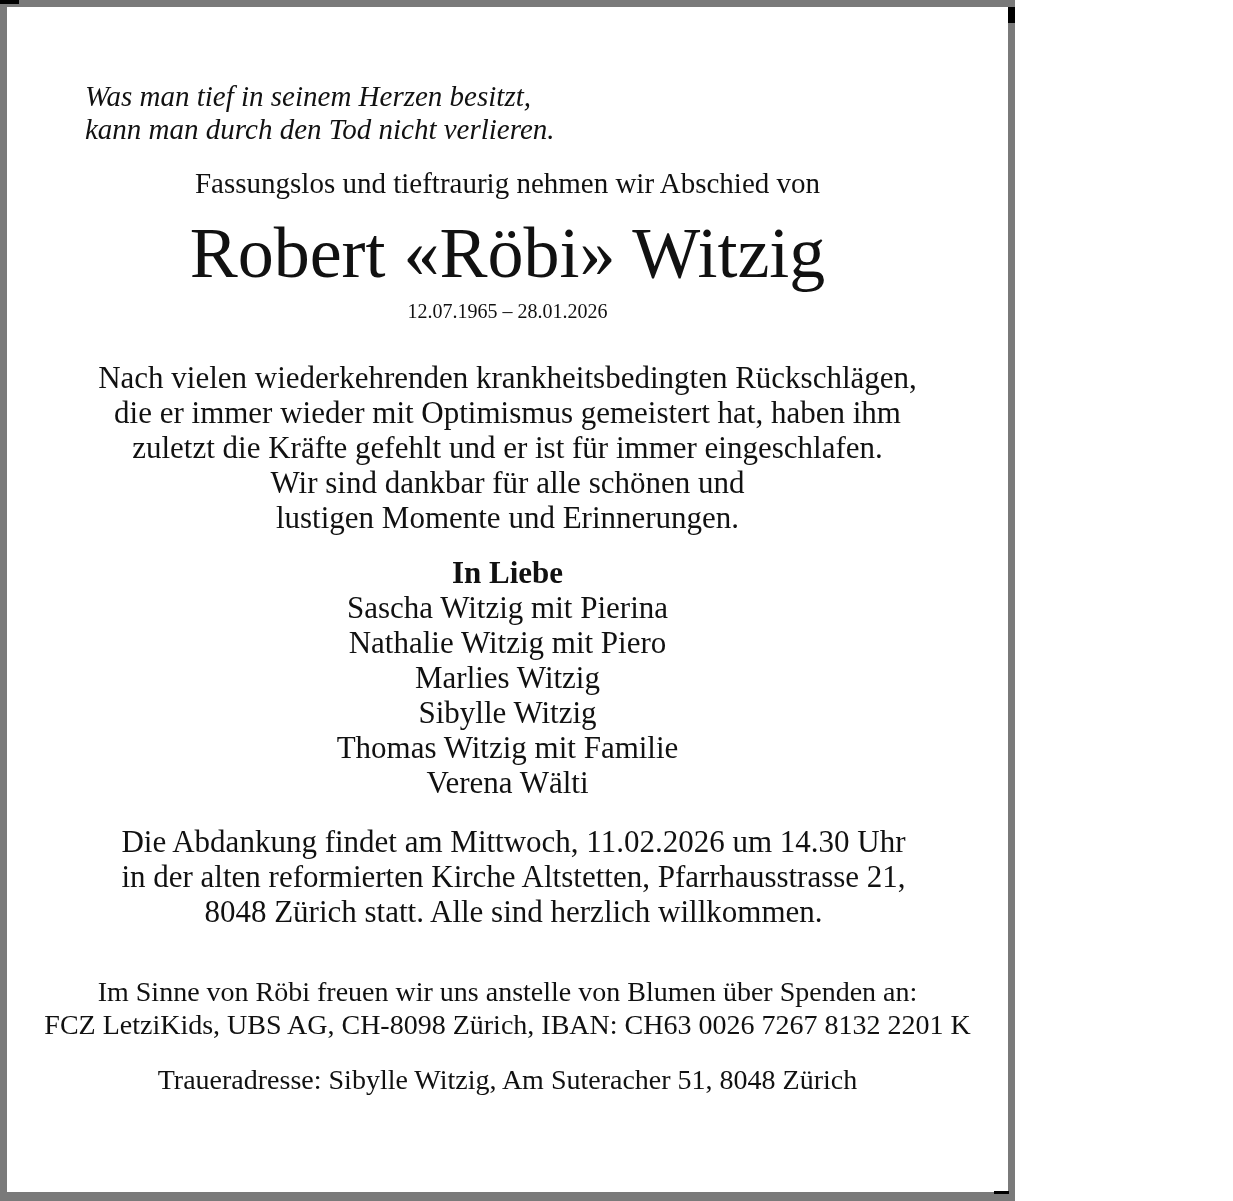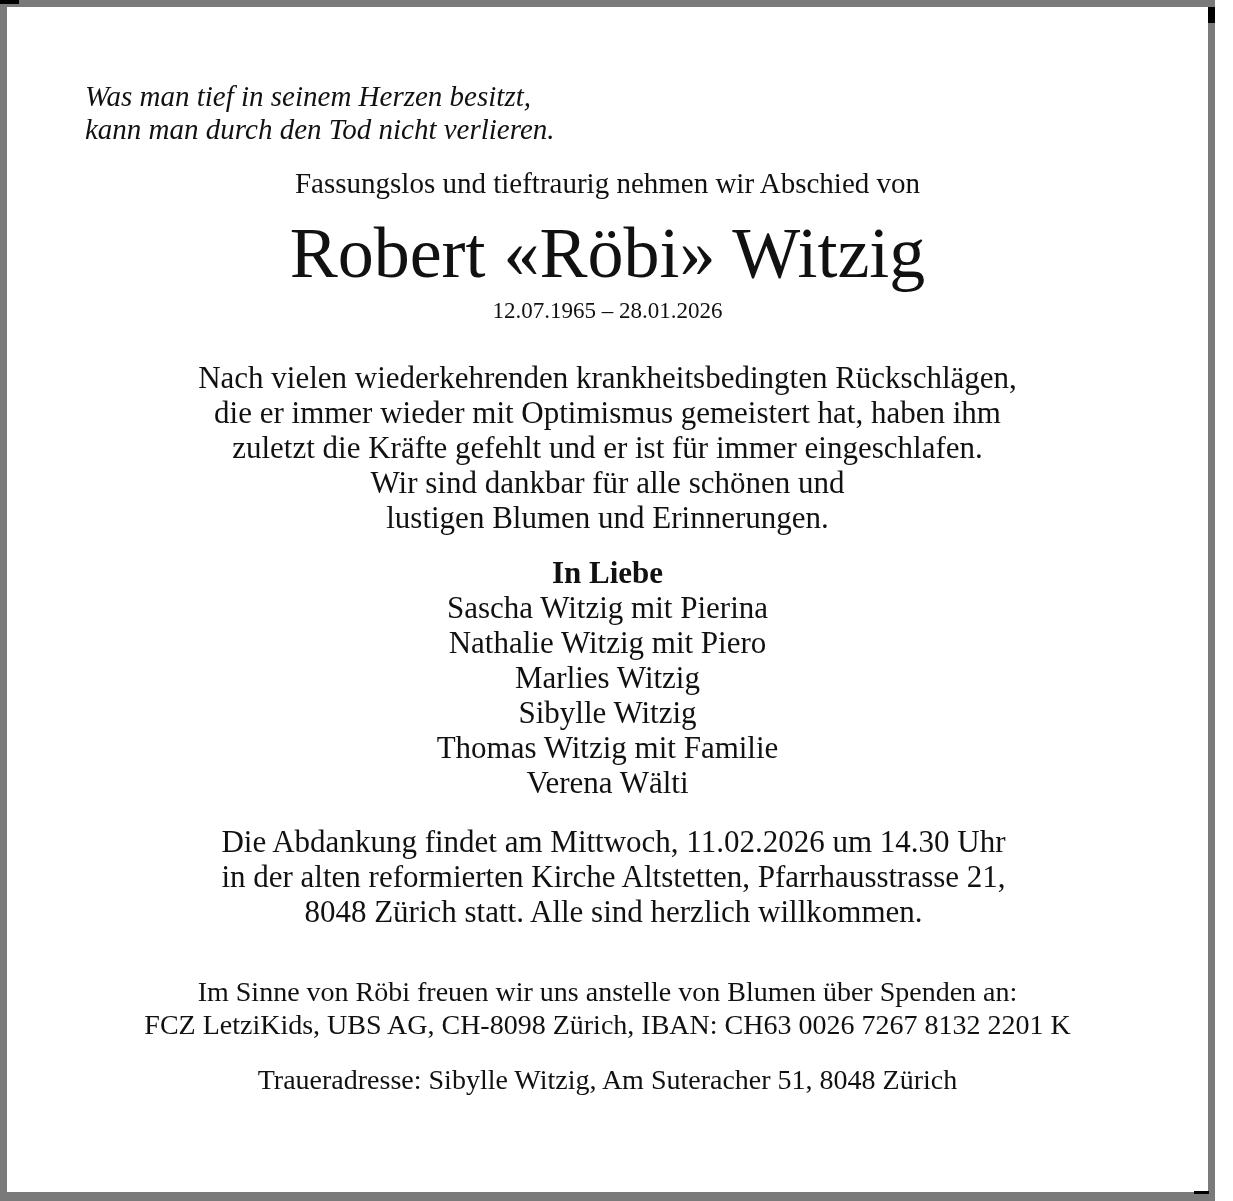--- a/index.html
+++ b/index.html
@@ -2,21 +2,21 @@
 <html><head>
 <meta charset="utf-8">
 <style>
   html, body {
     margin: 0;
     padding: 0;
     background: #ffffff;
   }
   .page {
     position: relative;
-    width: 1215px;
+    width: 1015px;
     height: 1201px;
     background: #ffffff;
     overflow: hidden;
     font-family: "Liberation Serif", "DejaVu Serif", serif;
     color: #111111;
   }
   
   .bar { position: absolute; background: #7a7a7a; }
   .bar-top    { top: 0; left: 0; width: 100%; height: 7px; }
   .bar-left   { top: 7px; left: 0; width: 7px; height: 1194px; }
@@ -47,21 +47,21 @@
   }
   .deceased-name {
     margin: 12px 0 0 0;
     font-size: 72px;
     line-height: 82px;
     font-weight: normal;
     letter-spacing: 0px;
   }
   .life-dates {
     margin-top: 0px;
-    font-size: 23px;
+    font-size: 20px;
     line-height: 34px;
   }
   .body-par {
     font-size: 31px;
     line-height: 35px;
   }
   .par-illness   { margin-top: 32px; }
   .par-gratitude { }
   .family        { margin-top: 20px; }
   .family-heading { font-weight: bold; }
@@ -100,21 +100,21 @@
     <div class="life-dates">12.07.1965 – 28.01.2026</div>
 
     <div class="body-par par-illness">
       <div>Nach vielen wiederkehrenden krankheitsbedingten Rückschlägen,</div>
       <div>die er immer wieder mit Optimismus gemeistert hat, haben ihm</div>
       <div>zuletzt die Kräfte gefehlt und er ist für immer eingeschlafen.</div>
     </div>
 
     <div class="body-par par-gratitude">
       <div>Wir sind dankbar für alle schönen und</div>
-      <div>lustigen Blumen und Erinnerungen.</div>
+      <div>lustigen Momente und Erinnerungen.</div>
     </div>
 
     <div class="body-par family">
       <div class="family-heading">In Liebe</div>
       <div>Sascha Witzig mit Pierina</div>
       <div>Nathalie Witzig mit Piero</div>
       <div>Marlies Witzig</div>
       <div>Sibylle Witzig</div>
       <div>Thomas Witzig mit Familie</div>
       <div>Verena Wälti</div>

